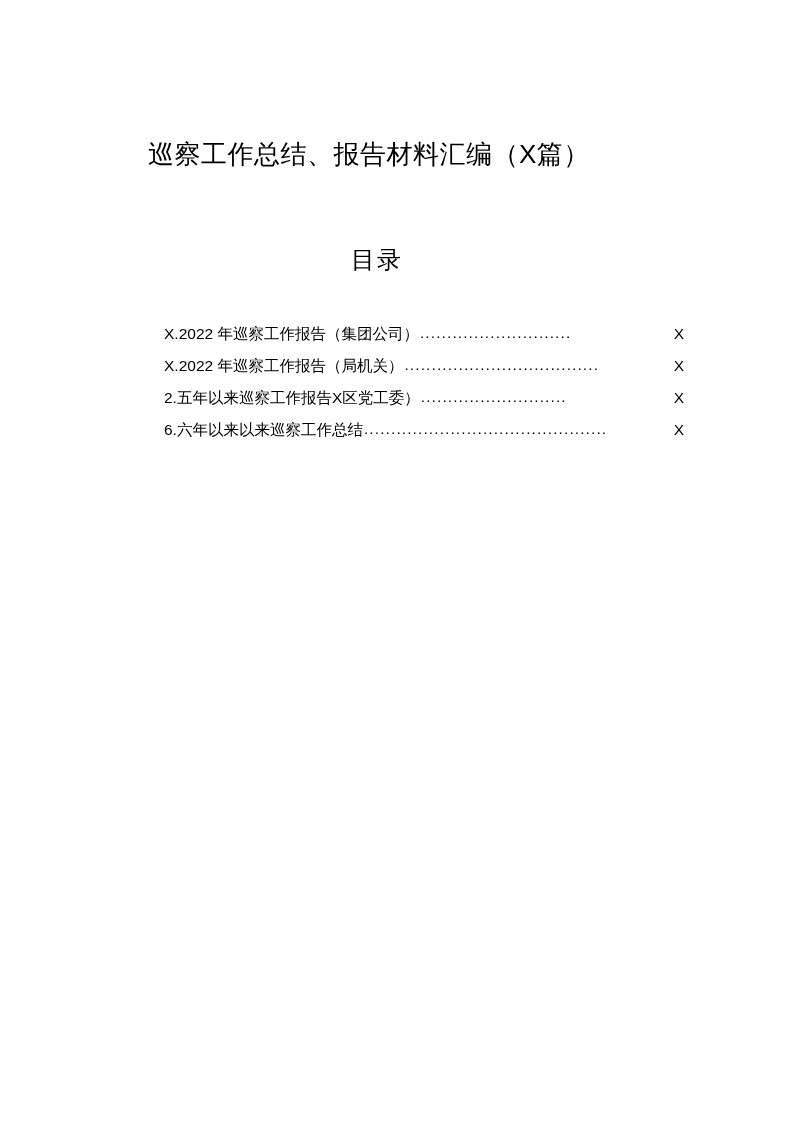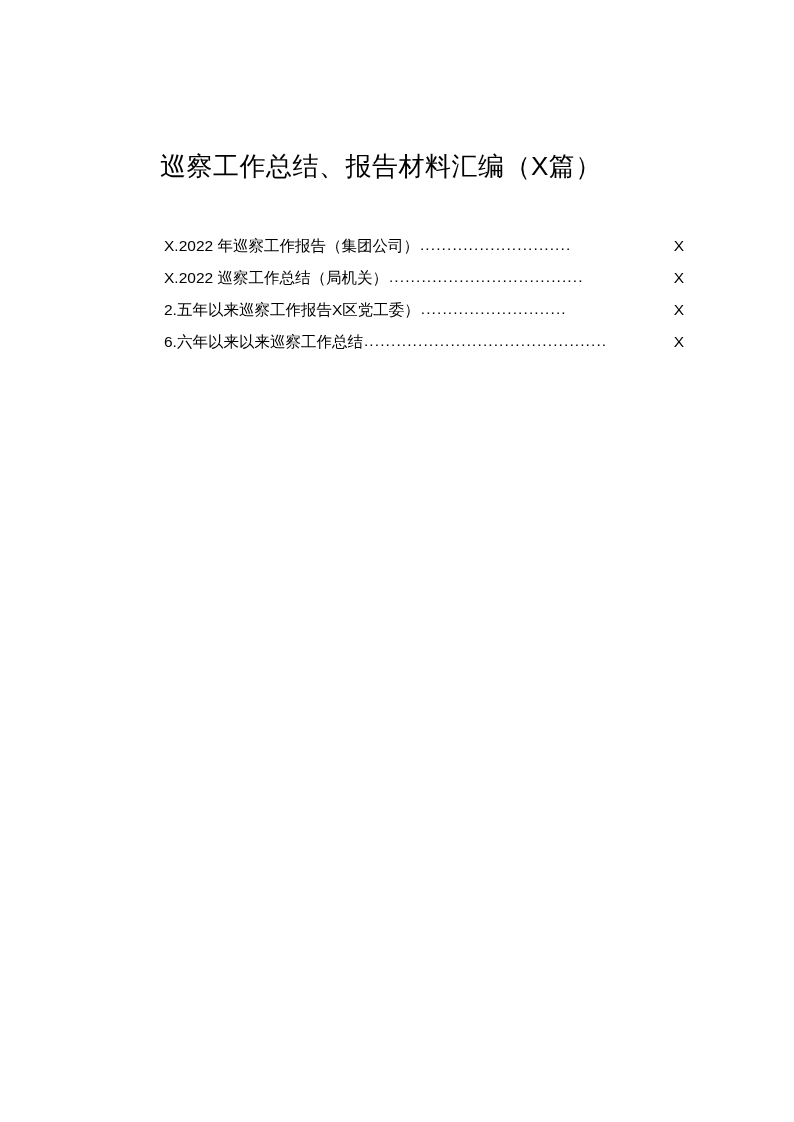--- a/index.html
+++ b/index.html
@@ -22,21 +22,21 @@
     padding: 120px 118px 80px 148px;
     position: relative;
   }
   .doc-title {
     font-family: "Liberation Sans", sans-serif;
     font-size: 26px;
     font-weight: 500;
     letter-spacing: 0.5px;
     line-height: 1.4;
     text-align: left;
-    margin: 12px;
+    margin: 0;
     padding-top: 16px;
     color: #000;
     white-space: nowrap;
   }
   .toc-heading {
     font-family: "Liberation Serif", serif;
     font-size: 24px;
     font-weight: 400;
     text-align: center;
     margin: 0;
@@ -77,29 +77,30 @@
     padding-left: 2px;
   }
 </style>
 </head>
 <body>
 
 <div class="page">
 
   <h1 class="doc-title">巡察工作总结、报告材料汇编（X篇）</h1>
 
+  <h2 class="toc-heading">目录</h2>
 
   <ul class="toc-list">
     <li class="toc-item">
       <span class="toc-text">X.2022 年巡察工作报告（集团公司）</span>
       <span class="toc-leader">............................</span>
       <span class="toc-page">X</span>
     </li>
     <li class="toc-item">
-      <span class="toc-text">X.2022 巡察工作总结（局机关）</span>
+      <span class="toc-text">X.2022 年巡察工作报告（局机关）</span>
       <span class="toc-leader">....................................</span>
       <span class="toc-page">X</span>
     </li>
     <li class="toc-item">
       <span class="toc-text">2.五年以来巡察工作报告X区党工委）</span>
       <span class="toc-leader">...........................</span>
       <span class="toc-page">X</span>
     </li>
     <li class="toc-item">
       <span class="toc-text">6.六年以来以来巡察工作总结</span>

